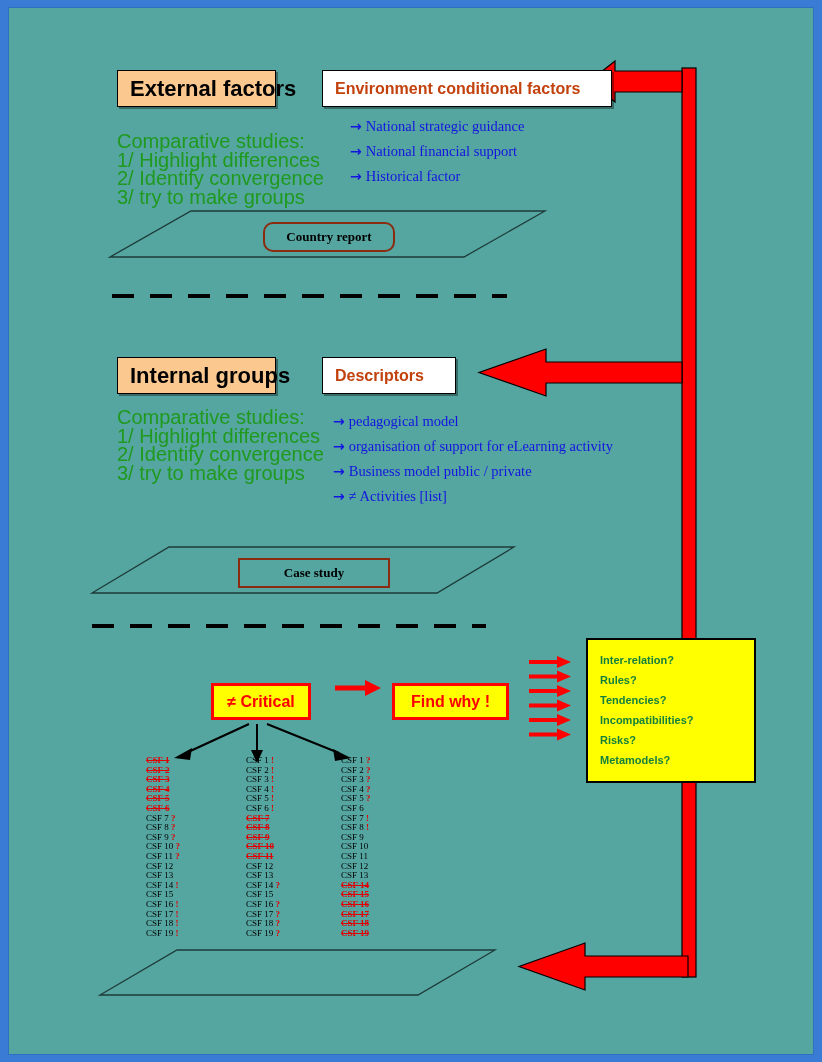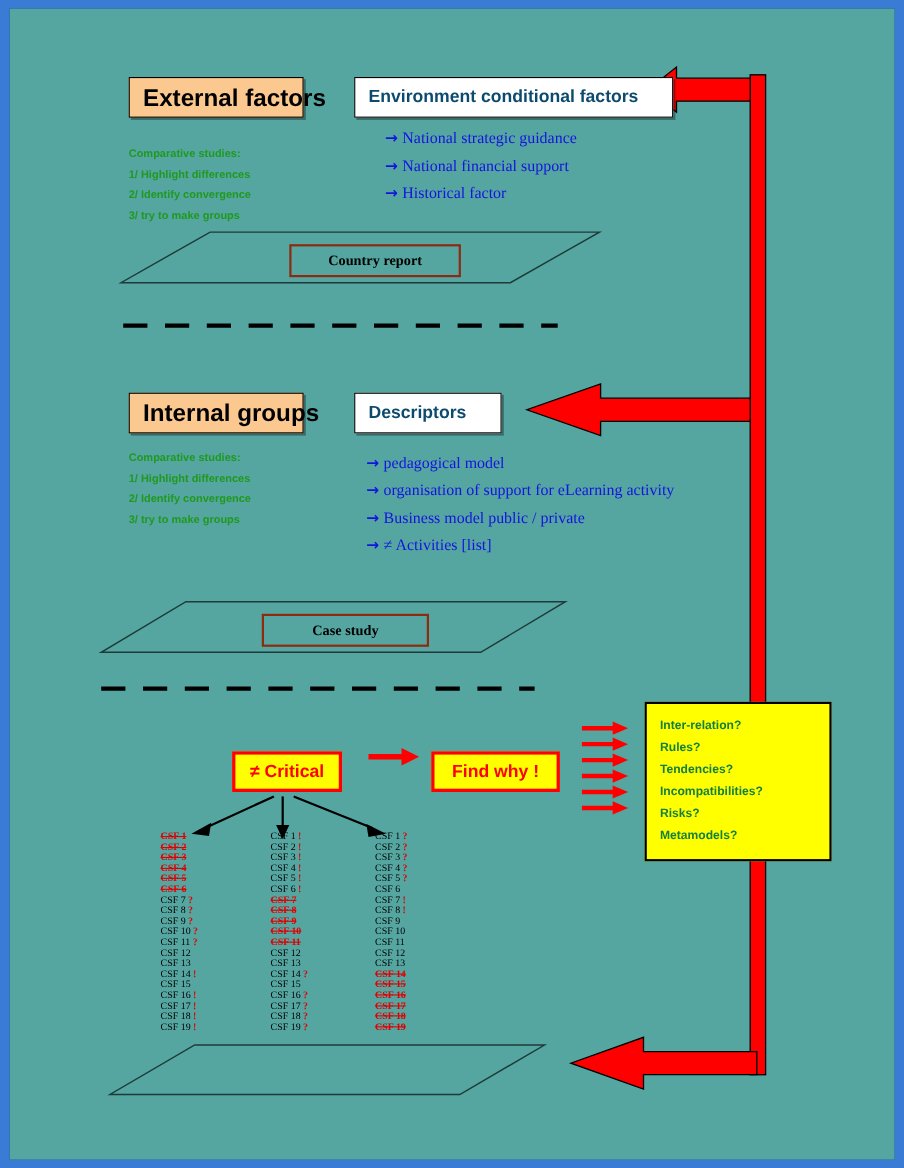--- a/index.html
+++ b/index.html
@@ -35,21 +35,21 @@
     font-weight:bold;
     color:#000;
     box-shadow:2px 2px 0 rgba(0,0,0,.35);
   }
   .box-white{
     background:#ffffff;
     border:1px solid #000;
     padding-left:12px;
     font-size:16px;
     font-weight:bold;
-    color:#0c4a6e;
+    color:#c2410c;
     box-shadow:2px 2px 0 rgba(0,0,0,.35);
   }
   .box-yellow{
     background:#ffff00;
     border:3px solid #ff0000;
     justify-content:center;
     font-size:16px;
     font-weight:bold;
     color:#ff0000;
   }
@@ -65,22 +65,22 @@
     font-weight:bold;
     font-size:13px;
     color:#000;
     white-space:nowrap;
   }
 
   
   .green-block{
     position:absolute;
     color:#1f9a1f;
-    font-size:10px;
-    font-weight:bold;
+    font-size:20px;
+    font-weight:normal;
     line-height:18.5px;
     white-space:nowrap;
   }
 
   
   .blue-list{position:absolute;}
   .blue-item{
     color:#1414e0;
     font-family:"Liberation Serif", serif;
     font-size:14.5px;
@@ -205,21 +205,21 @@
       <span class="ar">→</span><span>National strategic guidance</span>
     </div>
     <div class="blue-item">
       <span class="ar">→</span><span>National financial support</span>
     </div>
     <div class="blue-item">
       <span class="ar">→</span><span>Historical factor</span>
     </div>
   </div>
 
-  <div class="doc-label" style="left:254px;top:214px;width:156px;height:30px;">
+  <div class="doc-label" style="left:254px;top:214px;width:132px;height:30px;border-radius:10px;">
     <span>Country report</span>
   </div>
 
   <div class="box box-peach" style="left:108px;top:349px;width:159px;height:37px;">
     <span>Internal groups</span>
   </div>
 
   <div class="box box-white" style="left:313px;top:349px;width:134px;height:37px;">
     <span>Descriptors</span>
   </div>

